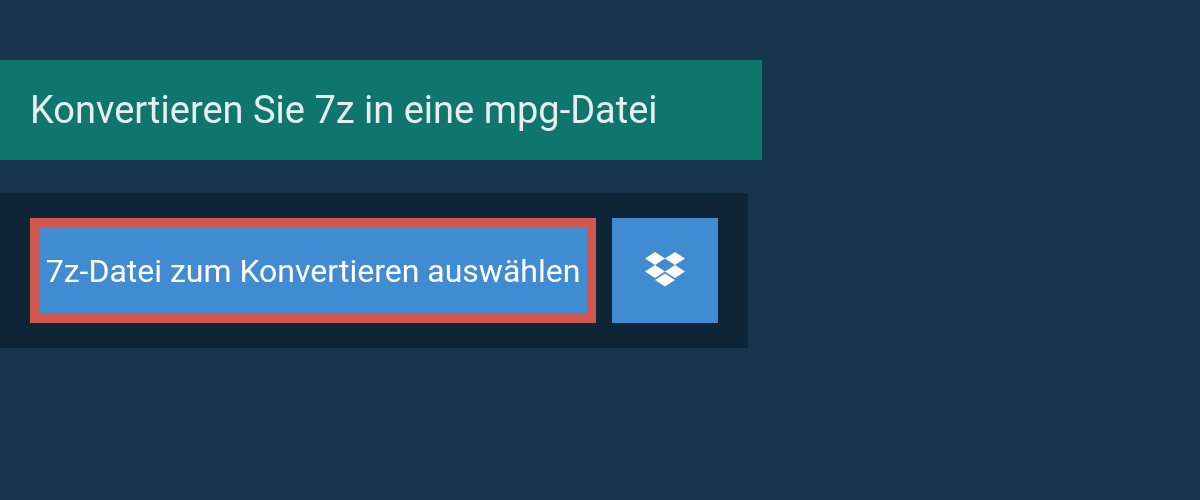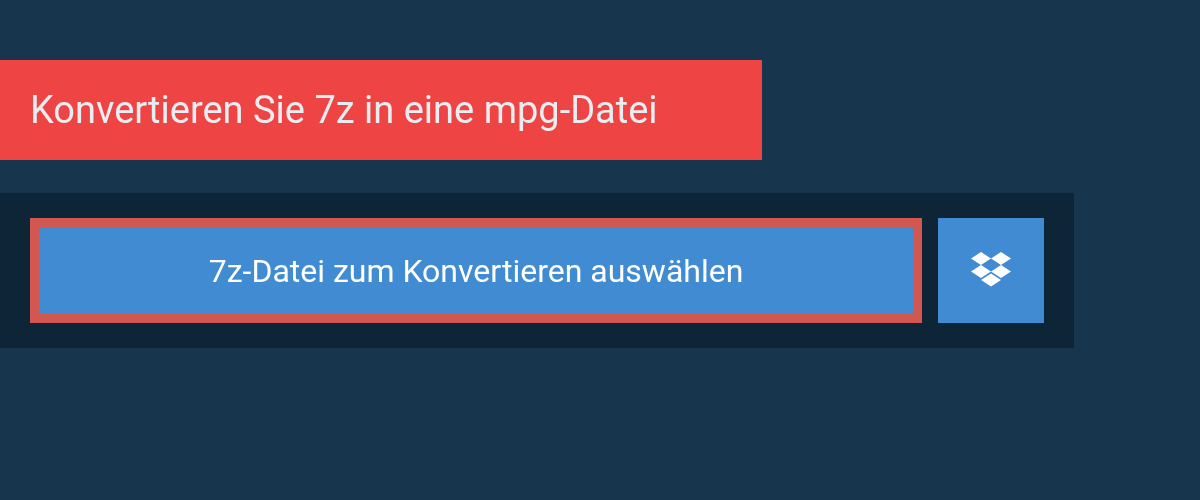--- a/index.html
+++ b/index.html
@@ -6,42 +6,42 @@
     body {
       margin: 0;
       padding: 0;
       background: #17364e;
       width: 1200px;
       height: 500px;
       font-family: -apple-system, BlinkMacSystemFont, "Segoe UI", Roboto, Helvetica, Arial, sans-serif;
       overflow: hidden;
     }
     .title-band {
-      background: #ef4444;
+      background: #0f766e;
       height: 100px;
       padding: 0 30px;
       display: flex;
       align-items: center;
       position: absolute;
       top: 60px;
       left: 0;
       width: 762px;
     }
     .title-text {
       color: #e8edf1;
       font-size: 38px;
       font-weight: 400;
     }
     .button-band {
       background: #0e2437;
       height: 155px;
       position: absolute;
       top: 193px;
       left: 0;
-      width: 1074px;
+      width: 748px;
       padding: 25px 30px;
       display: flex;
       align-items: stretch;
       gap: 16px;
     }
     .select-button {
       flex: 1;
       background: #408bd1;
       border: 9px solid #d15750;
       display: flex;

